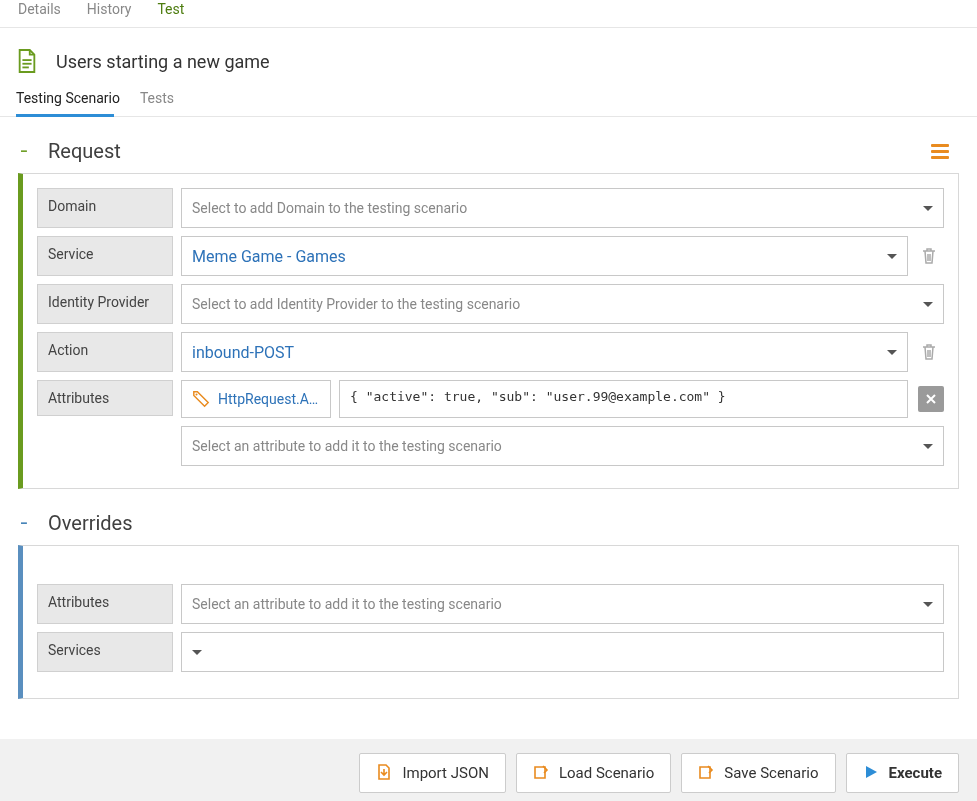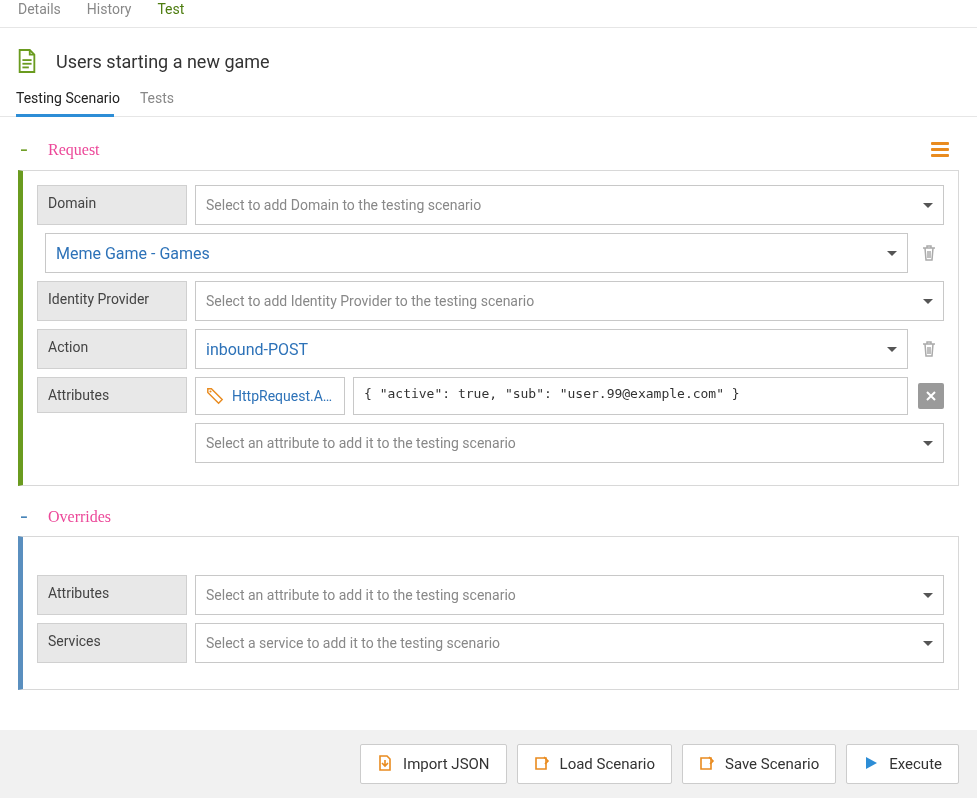--- a/index.html
+++ b/index.html
@@ -20,32 +20,32 @@
   .sub-tab { color: #888; padding: 6px 0 10px; cursor: pointer; }
   
   .sub-tabs { position: relative; }
   .sub-indicator { position:absolute; left:16px; bottom:-1px; height:3px; width:98px; background:#2d8dd6; }
   
   
   .section-header { display:flex; align-items:center; padding: 22px 28px 10px 18px; }
   .collapse-glyph { width:12px; text-align:center; font-weight:700; margin-right:18px; cursor:pointer; }
   .collapse-green { color:#6a9b1f; }
   .collapse-blue { color:#3f7fb5; }
-  .section-title { font-size:16px; color:#ec4899; flex:1;font-family:Liberation Serif, serif; }
+  .section-title { font-size:20px; color:#404040; flex:1; }
   .hamburger-icon { cursor:pointer; }
   .hamburger-icon div { width:18px; height:3px; background:#e98b1f; margin:3px 0; border-radius:1px; }
   
   
   .panel { margin: 0 18px 0 18px; border:1px solid #d8d8d8; background:#fff; padding: 14px 14px 22px 14px; }
   .panel.green { border-left: 5px solid #6a9b1f; }
   .panel.blue  { border-left: 5px solid #5a8fbf; }
   
   .form-row { display:flex; align-items:stretch; gap:0; margin-top:8px; }
   .form-row:first-child { margin-top:0; }
-  .row-label { width:150px; background:#e8e8e8; border:1px solid #d0d0d0; padding:9px 10px; color:#444; }
+  .row-label { width:136px; background:#e8e8e8; border:1px solid #d0d0d0; padding:9px 10px; color:#444; }
   .row-field { flex:1; display:flex; align-items:stretch; }
   
   .select-box { flex:1; border:1px solid #c8c8c8; background:#fff; display:flex; align-items:center; justify-content:space-between; padding:0 10px; min-height:40px; cursor:pointer; }
   .select-box.placeholder span.text { color:#888; }
   .select-box.value span.text { color:#2d72b8; font-size:16px; }
   .caret-down { width:0; height:0; border-left:5px solid transparent; border-right:5px solid transparent; border-top:5px solid #555; }
   
   .trash-btn { width:30px; display:flex; align-items:center; justify-content:center; margin-left:6px; cursor:pointer; color:#aaa; }
   .trash-btn svg { width:16px; height:18px; }
   
@@ -54,21 +54,21 @@
   .tag-pill svg { flex:0 0 auto; }
   .tag-pill .tag-text { overflow:hidden; text-overflow:ellipsis; white-space:nowrap; }
   .attr-value { flex:1; border:1px solid #c8c8c8; background:#fff; padding:8px 10px; font-family: Menlo, Consolas, monospace; font-size:13px; color:#333; resize:none; height:38px; }
   .remove-btn { width:26px; height:26px; background:#9a9a9a; color:#fff; display:flex; align-items:center; justify-content:center; align-self:center; cursor:pointer; border-radius:2px; margin-left:2px; }
   .select-box-wrap { display:flex; }
   
   
   .footer { margin-top:40px; background:#f1f1f1; padding:14px 18px; display:flex; justify-content:flex-end; gap:10px; }
   .btn { background:#fff; border:1px solid #ccc; padding:10px 16px; display:flex; align-items:flex-start; gap:10px; cursor:pointer; font-size:15px; color:#333; border-radius:2px; }
   .btn svg { width:16px; height:16px; }
-  .btn.execute { font-weight:400; }
+  .btn.execute { font-weight:700; }
 </style>
 </head>
 <body>
 
 <div class="top-tabs">
   <div class="top-tab">Details</div>
   <div class="top-tab">History</div>
   <div class="top-tab active">Test</div>
 </div>
 
@@ -107,20 +107,21 @@
     <div class="row-label">Domain</div>
     <div class="row-field" style="margin-left:8px;">
       <div class="select-box placeholder">
         <span class="text">Select to add Domain to the testing scenario</span>
         <span class="caret-down"></span>
       </div>
     </div>
   </div>
 
   <div class="form-row">
+    <div class="row-label">Service</div>
     <div class="row-field" style="margin-left:8px;text-align:center;">
       <div class="select-box value">
         <span class="text">Meme Game - Games</span>
         <span class="caret-down"></span>
       </div>
       <div class="trash-btn">
         <svg viewBox="0 0 16 18">
             <path fill="none" stroke="#aaa" stroke-width="1.5" d="M2 4h12M6 4V2h4v2M4 4l1 12h6l1-12M7 7v7M9 7v7"></path>
           </svg>
       </div>
@@ -195,21 +196,20 @@
         <span class="text">Select an attribute to add it to the testing scenario</span>
         <span class="caret-down"></span>
       </div>
     </div>
   </div>
 
   <div class="form-row">
     <div class="row-label">Services</div>
     <div class="row-field" style="margin-left:8px;">
       <div class="select-box placeholder">
-        <span class="text">Select a service to add it to the testing scenario</span>
         <span class="caret-down"></span>
       </div>
     </div>
   </div>
 
 </div>
 
 <div class="footer">
   <div class="btn">
     <svg viewBox="0 0 16 16">

